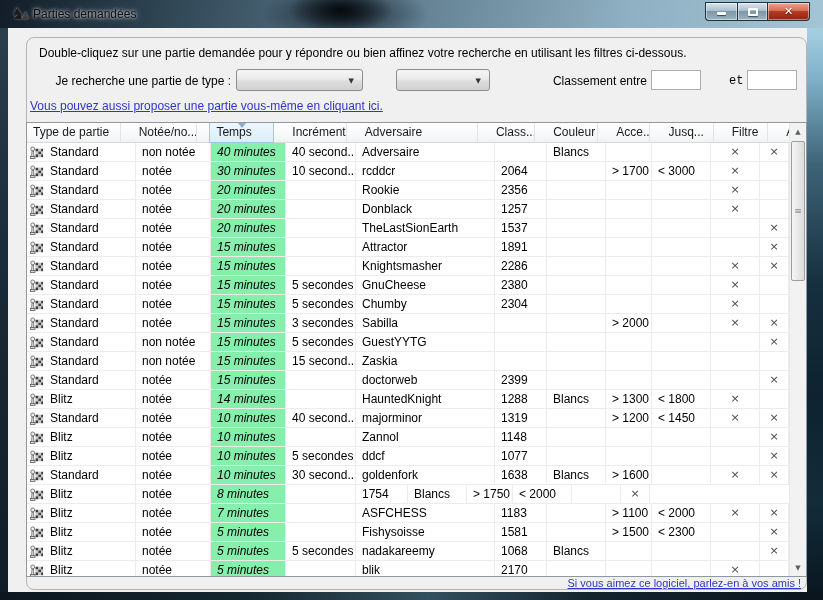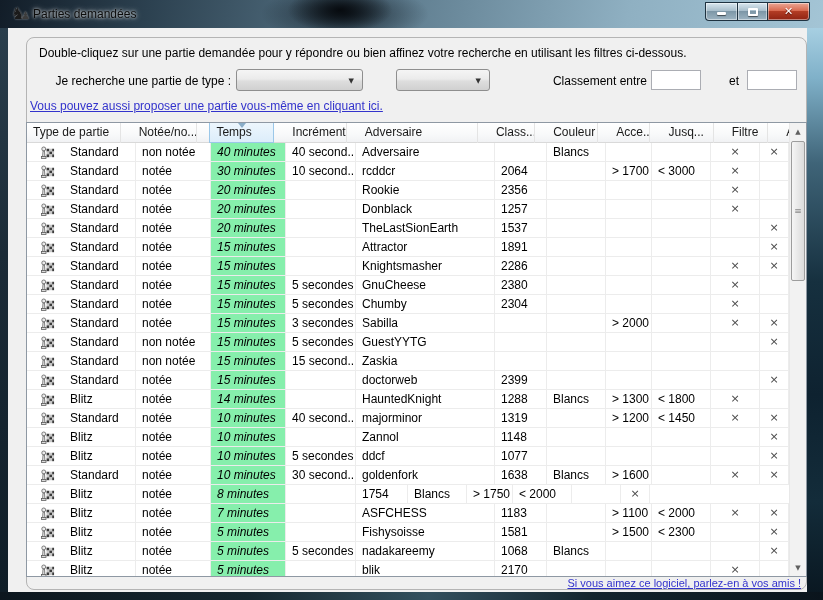--- a/index.html
+++ b/index.html
@@ -39,21 +39,21 @@
   .intro { position:absolute; left:12px; top:8px; white-space:nowrap; }
   .lbl-type { position:absolute; left:0; top:36px; width:204px; text-align:right; }
   .combo { position:absolute; height:22px; border:1px solid #8e8e8e; border-radius:3px;
     background:linear-gradient(180deg,#f5f5f5 0%,#ebebeb 45%,#dedede 55%,#d0d0d0 100%); }
   .combo-1 { left:209px; top:31px; width:127px; }
   .combo-2 { left:369px; top:31px; width:94px; }
   .combo .arrow { position:absolute; right:8px; top:7px; font-family:"DejaVu Sans",sans-serif; font-size:7px; color:#333; }
   .lbl-classement { position:absolute; left:504px; top:36px; width:116px; text-align:right; }
   .num-input { position:absolute; height:20px; width:50px; border:1px solid #abadb3; background:#fff; padding:0 3px; font-size:12px; }
   .input-1 { left:624px; top:32px; }
-  .lbl-et { position:absolute; left:702px; top:36px; }
+  .lbl-et { position:absolute; left:702px; top:36px;font-family:Liberation Mono, monospace; }
   .input-2 { left:720px; top:32px; }
   a.link { color:#3333cc; text-decoration:underline; cursor:pointer; white-space:nowrap; }
   .propose-link { position:absolute; left:3px; top:61px; }
   .footer-link { position:absolute; right:5px; bottom:0px; font-size:11px; }
 
   .table { position:absolute; left:-1px; top:84px; width:781px; height:455px; background:#fff;
     border:1px solid #8e98a3; overflow:hidden; }
   .thead { display:flex; height:20px; background:linear-gradient(180deg,#ffffff 0%,#f8f9fa 60%,#f1f2f4 100%); border-bottom:1px solid #d9d9d9;gap:12px; }
   .hcell { position:relative; height:20px; line-height:19px; padding-left:6px; border-right:1px solid #e4e4e4;
     white-space:nowrap; overflow:hidden; color:#1a1a1a; }
@@ -61,21 +61,21 @@
   .sort-arrow { position:absolute; top:0; left:50%; margin-left:-4px; width:0; height:0;
     border-left:4px solid transparent; border-right:4px solid transparent; border-top:5px solid #8aadc8; }
   .tbody { width:762px; height:433px; overflow:hidden; }
   .trow { display:flex; height:19px; border-bottom:1px solid #ececec; background:#fff; }
   .cell { height:18px; line-height:18px; padding-left:6px; border-right:1px solid #ececec; white-space:nowrap; overflow:hidden; }
   .w-type{width:109px} .w-rated{width:75px} .w-time{width:75px} .w-increment{width:70px}
   .w-opponent{width:139px} .w-rating{width:52px} .w-color{width:59px} .w-above{width:46px}
   .w-below{width:59px} .w-filter{width:49px} .w-auto{width:29px}
   .cell.w-time { background:#86efac;font-style:italic; }
   .cell.w-filter, .cell.w-auto { text-align:center; padding-left:0; color:#4a4a4a; font-family:"DejaVu Sans",sans-serif; font-size:11px; }
-  .cell.w-type { display:flex; align-items:center; gap:15px; padding-left:13px; }
+  .cell.w-type { display:flex; align-items:center; gap:6px; padding-left:2px; }
   .cell.w-type svg { flex:0 0 auto; }
 
   .vscroll { position:absolute; right:0; top:0; width:17px; height:453px; background:#f2f2f2; border-left:1px solid #e8e8e8; }
   .scroll-btn { position:absolute; left:0; width:16px; height:17px; display:flex; align-items:center; justify-content:center;
     font-family:"DejaVu Sans",sans-serif; font-size:7px; color:#606060; }
   .scroll-up { top:0; } .scroll-down { bottom:0; }
   .scroll-thumb { position:absolute; left:1px; top:18px; width:14px; height:140px; border:1px solid #9d9d9d; border-radius:2px;
     background:linear-gradient(90deg,#f6f6f6,#e8e8e8 50%,#dcdcdc); display:flex; align-items:center; justify-content:center;
     font-family:"DejaVu Sans",sans-serif; font-size:9px; color:#8a8a8a; }
 </style>

